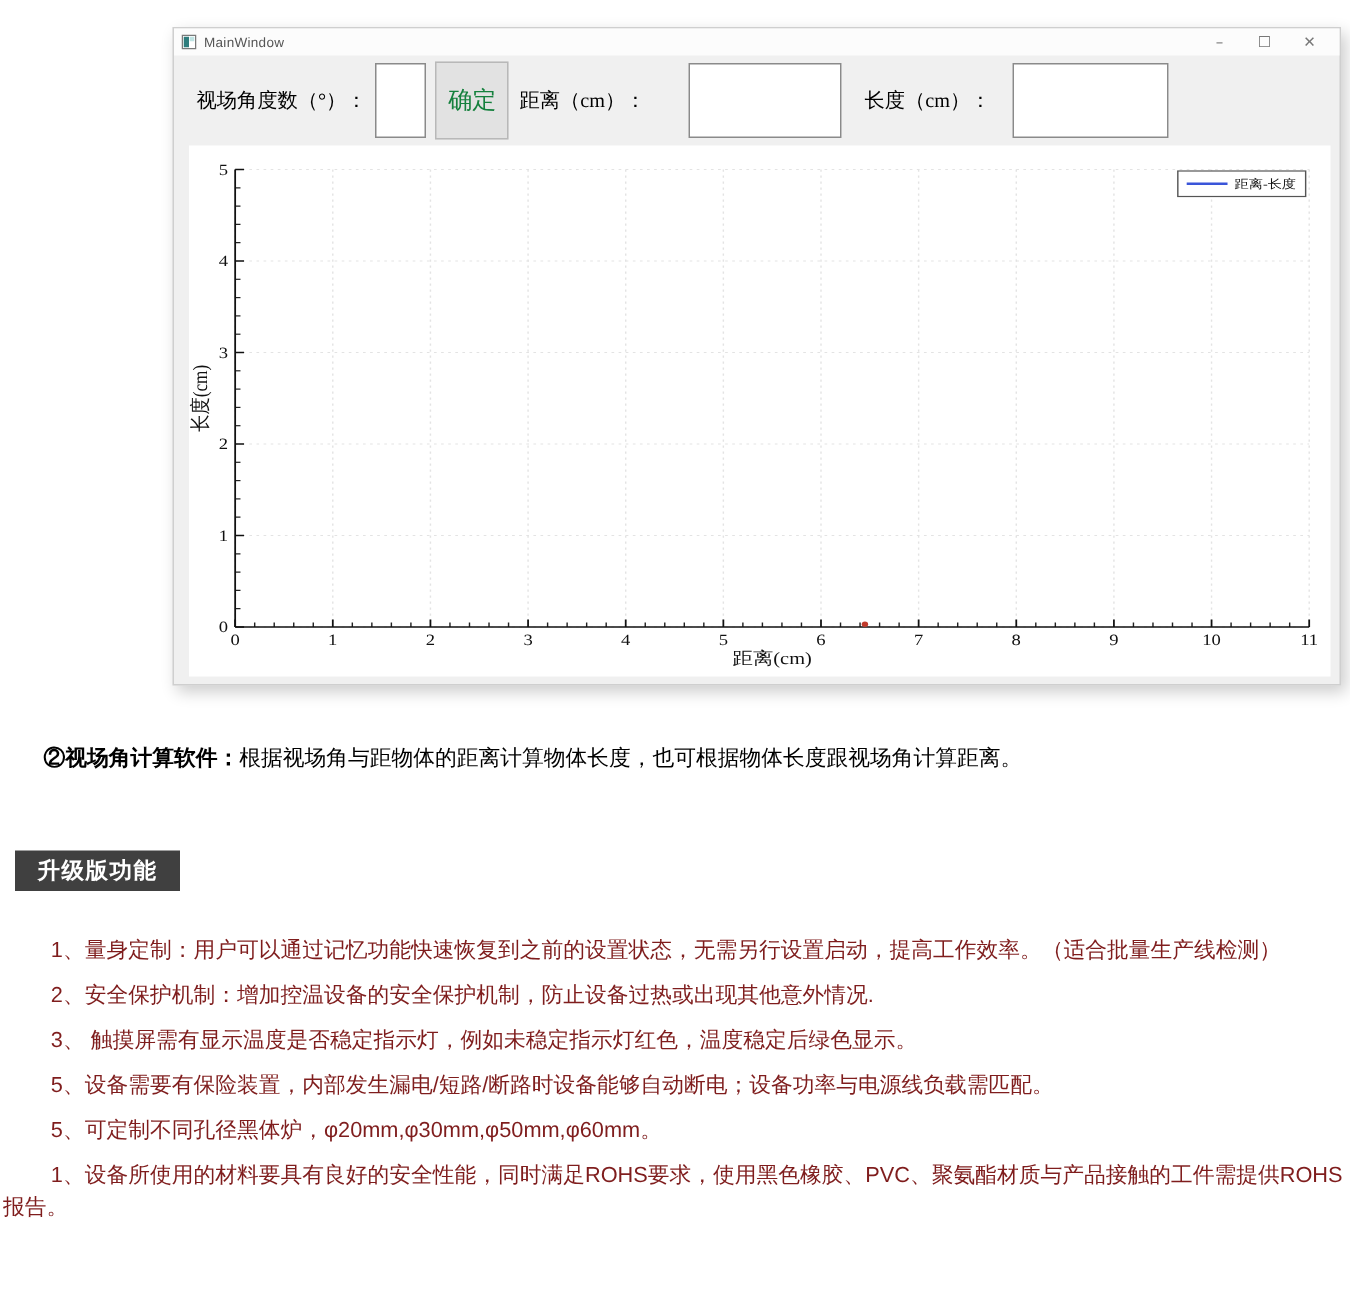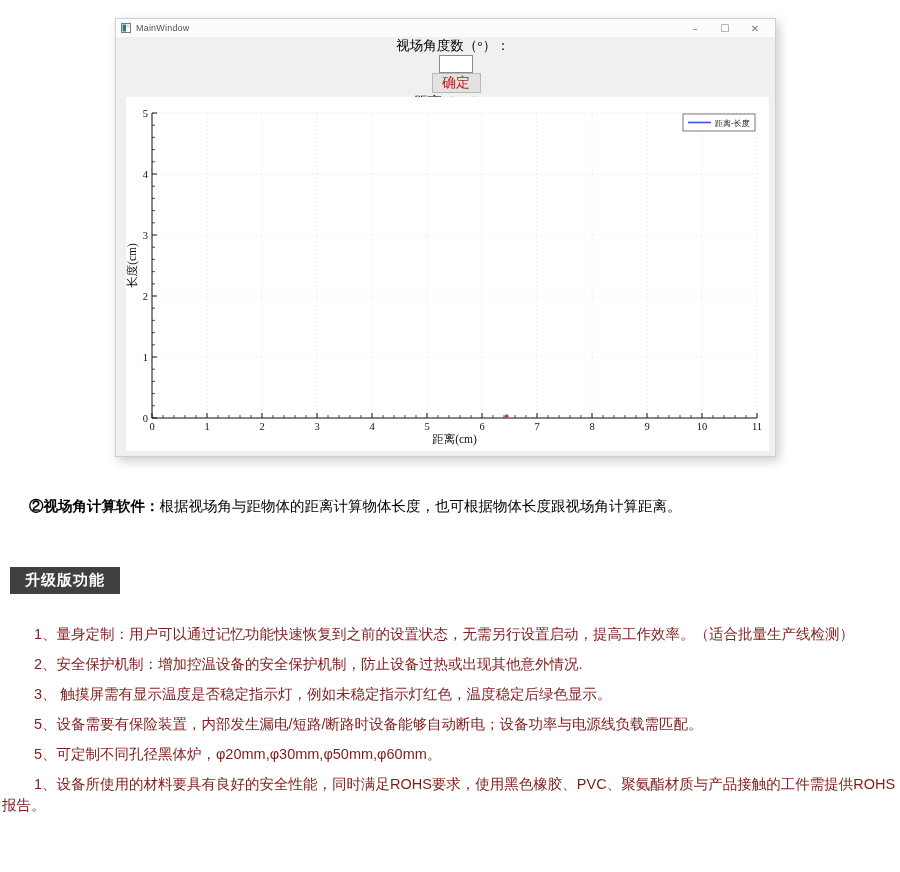--- a/index.html
+++ b/index.html
@@ -1,53 +1,53 @@
 <!DOCTYPE html>
 <html><head>
 <meta charset="utf-8">
 <style>
   * { box-sizing: border-box; margin: 0; padding: 0; }
   html, body { width: 900px; height: 872px; background: #ffffff; }
   body { position: relative; font-family: "Liberation Sans", sans-serif; color: #111; overflow: hidden; }
 
   
   .window {
-    position: absolute; left: 115px; top: 18px; width: 661px; height: 439px;
+    position: absolute; left: 115px; top: 18px; width: 779px; height: 439px;
     background: #f0f0f0; border: 1px solid #cfcfcf;
     box-shadow: 3px 4px 10px rgba(0,0,0,0.20);
     text-decoration: underline;
   }
   .titlebar {
     position: absolute; left: 0; top: 0; right: 0; height: 18px;
     background: #fcfcfc; display: flex; align-items: center; padding: 0 5px;
   }
   .app-icon { width: 10px; height: 10px; margin-right: 5px; flex: 0 0 auto; }
   .win-title { font-size: 9px; color: #555; letter-spacing: 0.2px; }
   .win-controls { margin-left: auto; display: flex; height: 100%; }
   .win-btn {
     width: 30px; height: 100%; display: flex; align-items: center; justify-content: center;
     color: #777; font-size: 10px; font-family: "DejaVu Sans", sans-serif; cursor: default;
   }
 
   
   .toolbar {
     position: absolute; left: 0; top: 18px; right: 0; height: 60px;
     display: flex; align-items: center; padding-left: 15px;
-    font-family: "Liberation Serif", serif; font-size: 13.5px; color: #000; flex-direction: column;
+    font-family: "Liberation Serif", serif; font-size: 13.5px; color: #000;
   }
   .toolbar label { white-space: nowrap; }
   .tb-input {
     height: 50px; border: 1px solid #8a8a8a; background: #fff; outline: none;
     font-family: "Liberation Serif", serif; font-size: 14px; padding: 0 4px;
   }
   .tb-input.small { width: 34px; margin-left: 6px; }
   .tb-btn {
     width: 49px; height: 52px; margin-left: 6px;
     background: #e2e2e2; border: 1px solid #b8b8b8;
-    font-family: "Liberation Serif", serif; font-size: 14px; color: #b91c1c; cursor: pointer;
+    font-family: "Liberation Serif", serif; font-size: 16px; color: #15803d; cursor: pointer;
   }
   .lbl-distance { margin-left: 7px; }
   .tb-input.mid { width: 102px; margin-left: 29px; }
   .lbl-length { margin-left: 15px; }
   .tb-input.end { width: 104px; margin-left: 15px; }
 
   
   .chart-area {
     position: absolute; left: 10px; right: 6px; top: 78px; bottom: 5px;
     background: #ffffff;

